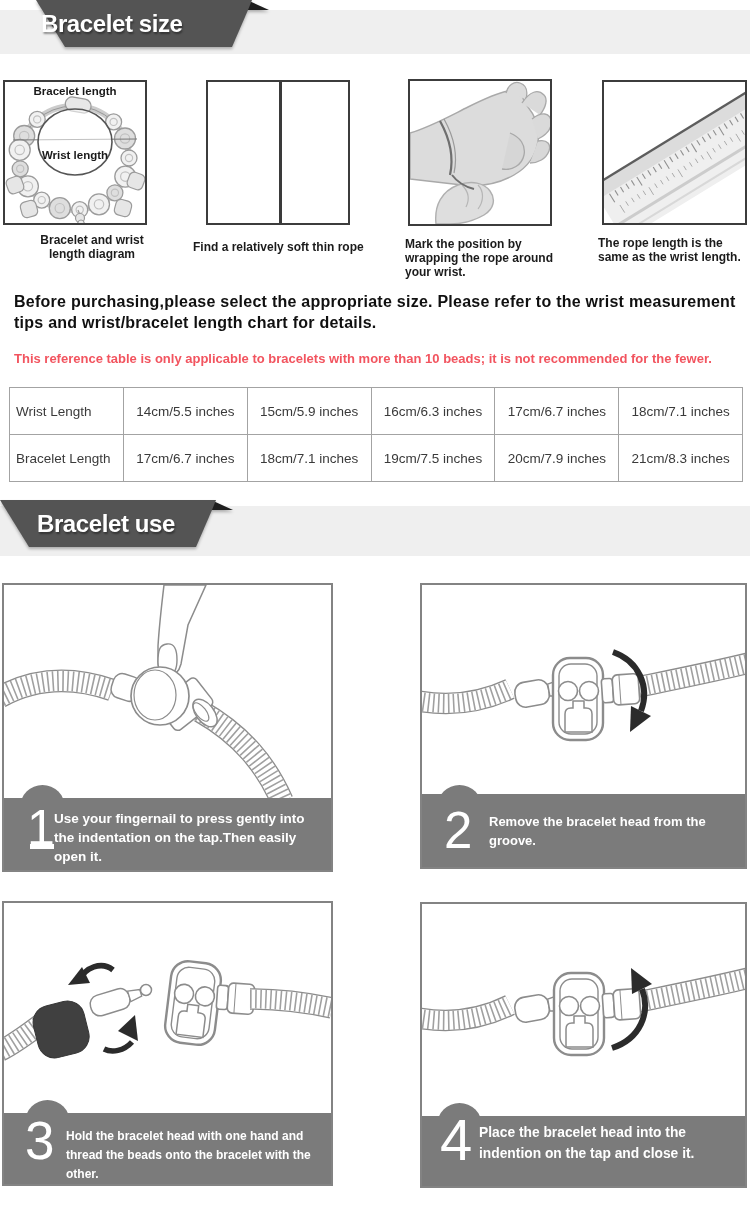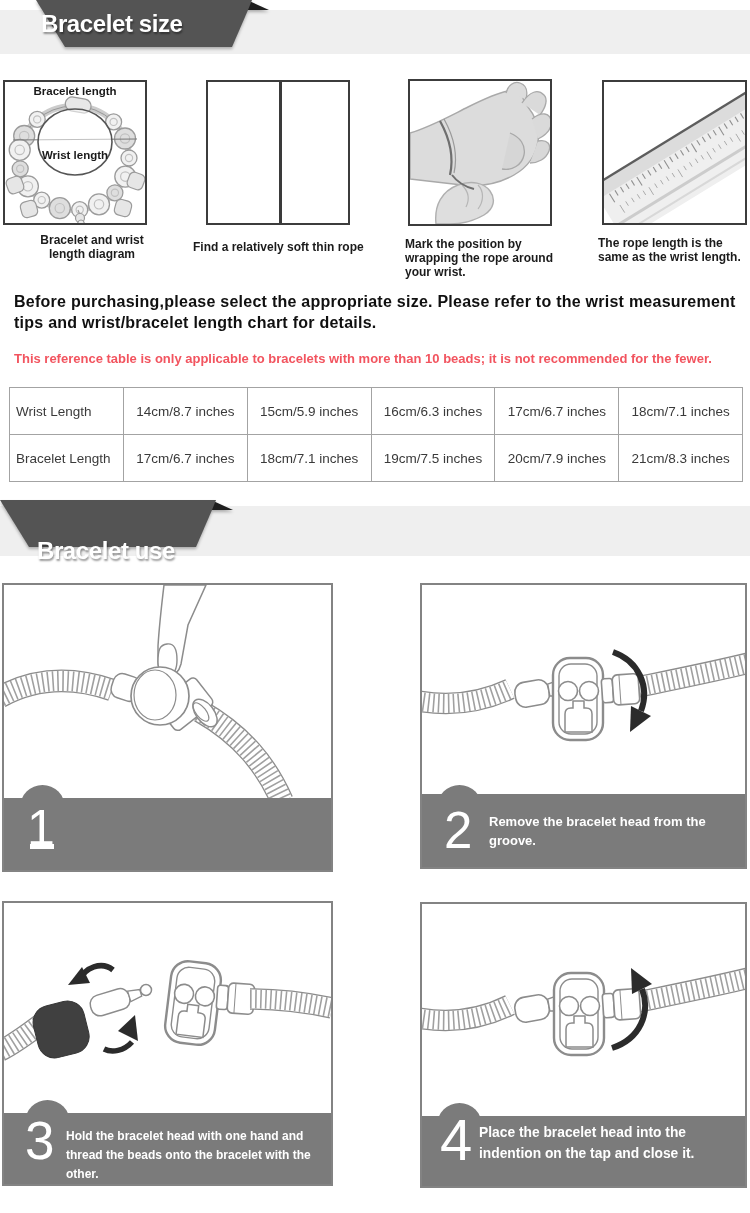--- a/index.html
+++ b/index.html
@@ -179,21 +179,21 @@
   <div class="cap" style="left:405px; top:237px; width:152px;">Mark the position by wrapping the rope around your wrist.</div>
   <div class="cap" style="left:598px; top:236px; width:146px;">The rope length is the same as the wrist length.</div>
 
   <div class="para">Before purchasing,please select the appropriate size. Please refer to the wrist measurement tips and wrist/bracelet length chart for details.</div>
   <div class="red">This reference table is only applicable to bracelets with more than 10 beads; it is not recommended for the fewer.</div>
 
   <table class="sz">
     <tbody>
         <tr>
       <td class="h">Wrist Length</td>
-          <td>14cm/8.7 inches</td>
+          <td>14cm/5.5 inches</td>
           <td>15cm/5.9 inches</td>
           <td>16cm/6.3 inches</td>
           <td>17cm/6.7 inches</td>
           <td>18cm/7.1 inches</td>
     </tr>
     <tr>
       <td class="h">Bracelet Length</td>
           <td>17cm/6.7 inches</td>
           <td>18cm/7.1 inches</td>
           <td>19cm/7.5 inches</td>
@@ -202,21 +202,21 @@
     </tr>
   </tbody>
     </table>
 
   <div class="band" style="top:506px; height:50px;"></div>
   <div class="ribbon" style="top:500px;">
     <svg width="240" height="48" viewBox="0 0 240 48">
       <polygon points="211,0 233,10 209,10" fill="#1f1f1f"></polygon>
       <polygon points="0,0 216,0 212,10 196,47 29,47" fill="#545454"></polygon>
     </svg>
-    <div class="txt" style="left:37px;margin-top:27px;">Bracelet use</div>
+    <div class="txt" style="left:37px;">Bracelet use</div>
   </div>
 
   <div class="panel" style="left:2px; top:583px; width:331px; height:289px;">
     <div style="position:absolute; left:0; top:0; width:327px; height:213px; overflow:hidden;">
       <svg width="327" height="213" viewBox="0 0 327 213">
           <path d="M-4,112 C25,96 62,89 108,105" fill="none" stroke="#8c8c8c" stroke-width="22.6"></path>
           <path d="M-4,112 C25,96 62,89 108,105" fill="none" stroke="#ffffff" stroke-width="20.0"></path>
           <path d="M-4,112 C25,96 62,89 108,105" fill="none" stroke="#a0a0a0" stroke-width="20.0" stroke-dasharray="1.6,3.4"></path>
 <path d="M196,126 C238,150 262,180 278,216" fill="none" stroke="#8c8c8c" stroke-width="23.6"></path>
           <path d="M196,126 C238,150 262,180 278,216" fill="none" stroke="#ffffff" stroke-width="21.0"></path>
@@ -232,20 +232,21 @@
 <ellipse cx="201" cy="128" rx="9" ry="16" fill="#ffffff" stroke="#8c8c8c" stroke-width="1.5" transform="rotate(-38 201 128)"></ellipse>
 <ellipse cx="197" cy="127" rx="5" ry="11" fill="#ffffff" stroke="#8c8c8c" stroke-width="1.2" transform="rotate(-38 197 127)"></ellipse>
 <circle cx="156" cy="111" r="29" fill="#ffffff" stroke="#8c8c8c" stroke-width="1.7"></circle>
 <ellipse cx="151" cy="110" rx="21" ry="25" fill="none" stroke="#8c8c8c" stroke-width="1.2"></ellipse>
         </svg>
     </div>
     <div class="bump" style="left:16px; top:200px; width:45px; height:45px;"></div>
     <div class="pbar" style="height:72px;"></div>
     <div class="pnum" style="left:23px; top:218px; font-size:50px;">1</div>
     <div style="position:absolute; left:26px; top:259px; width:24px; height:5px; background:#fff;"></div>
+    <div class="ptxt" style="left:50px; top:225px; width:255px; font-size:13.5px; line-height:18.8px;">Use your fingernail to press gently into the indentation on the tap.Then easily open it.</div>
   </div>
 
   <div class="panel" style="left:420px; top:583px; width:327px; height:286px;">
     <div style="position:absolute; left:0; top:0; width:323px; height:209px; overflow:hidden;">
       <svg width="323" height="209" viewBox="0 0 323 209">
           <path d="M-4,116 C30,122 60,117 88,104" fill="none" stroke="#8c8c8c" stroke-width="21.6"></path>
           <path d="M-4,116 C30,122 60,117 88,104" fill="none" stroke="#ffffff" stroke-width="19.0"></path>
           <path d="M-4,116 C30,122 60,117 88,104" fill="none" stroke="#a0a0a0" stroke-width="19.0" stroke-dasharray="1.6,3.4"></path>
 <path d="M216,102 C250,95 290,87 327,78" fill="none" stroke="#8c8c8c" stroke-width="21.6"></path>
           <path d="M216,102 C250,95 290,87 327,78" fill="none" stroke="#ffffff" stroke-width="19.0"></path>

